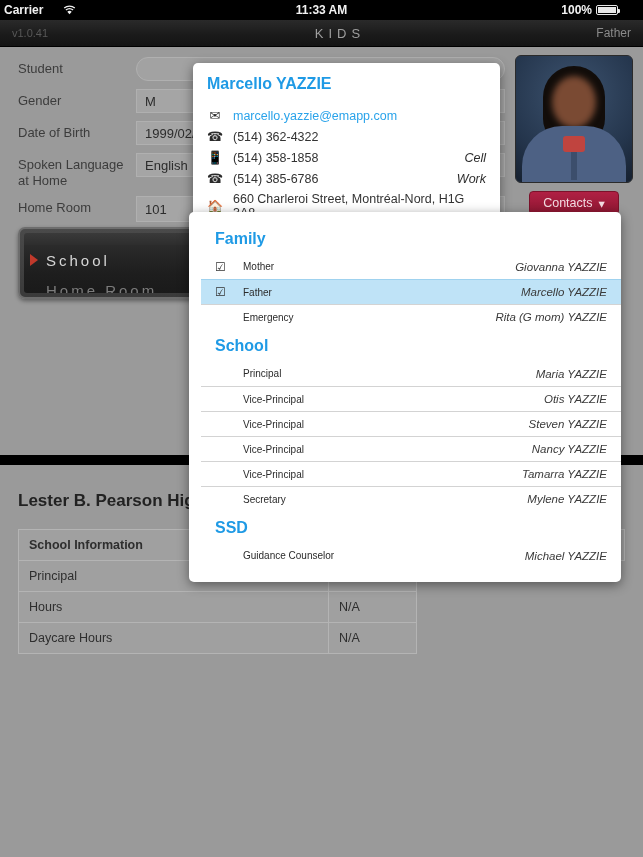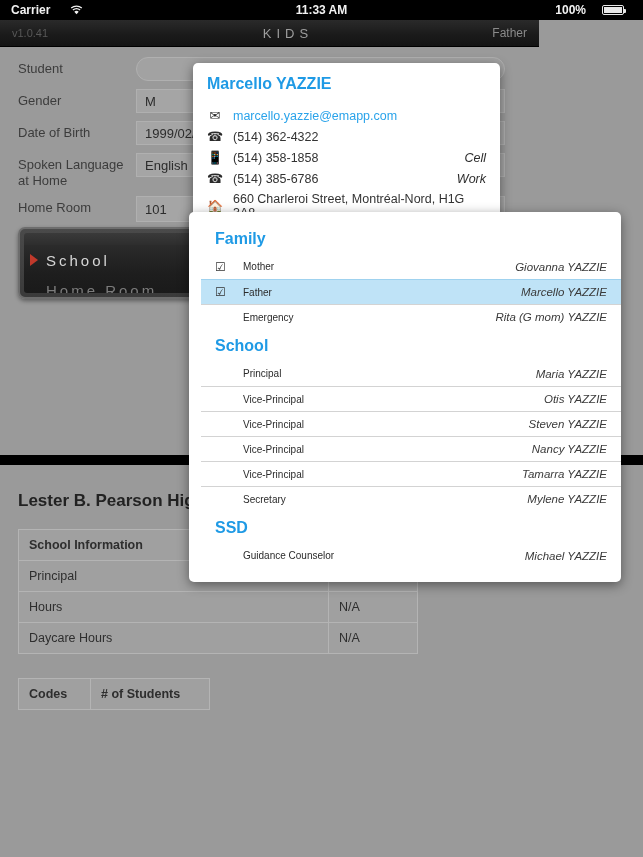--- a/index.html
+++ b/index.html
@@ -10,38 +10,38 @@
     overflow: hidden;
   }
   #app { position: relative; width: 643px; height: 857px; }
 
   
   .statusbar {
     position: absolute; left: 0; top: 0; width: 643px; height: 20px;
     background: #000; color: #f2f2f2;
     display: flex; align-items: center; font-size: 12px; font-weight: bold;
   }
-  .sb-left { display: flex; align-items: center; gap: 20px; padding-left: 11px; }
+  .sb-left { display: flex; align-items: center; gap: 20px; padding-left: 4px; }
   .sb-center { position: absolute; left: 0; right: 0; text-align: center; font-size: 12px; }
-  .sb-right { position: absolute; right: 19px; display: flex; align-items: center; gap: 16px; }
+  .sb-right { position: absolute; right: 25px; display: flex; align-items: center; gap: 4px; }
   .wifi { position: relative; width: 13px; height: 10px; }
   .wifi svg { display: block; }
   .battery {
     width: 22px; height: 10px; border: 1px solid #e8e8e8; border-radius: 2px;
     position: relative; padding: 1px;
   }
   .battery::after {
     content: ""; position: absolute; right: -3px; top: 3px;
     width: 2px; height: 4px; background: #e8e8e8; border-radius: 0 1px 1px 0;
   }
   .battery i { display: block; height: 100%; background: #e8e8e8; width: 100%; }
 
   
   .navbar {
-    position: absolute; left: 0; top: 20px; width: 539px; height: 27px;
+    position: absolute; left: 0; top: 20px; width: 643px; height: 27px;
     background: linear-gradient(#2a2a2a, #1b1b1b 55%, #141414);
     border-bottom: 1px solid #000;
     display: flex; align-items: center; justify-content: space-between;
     padding: 0 12px;
   }
   .navbar .ver { color: #585858; font-size: 11px; }
   .navbar .logout { color: #8b8b8b; font-size: 12px; }
   .kids-logo {
     position: absolute; left: 0; right: 0; text-align: center;
     color: #9e9e9e; font-size: 13px; letter-spacing: 5px;
@@ -144,21 +144,21 @@
 
   
   .lower {
     position: absolute; left: 0; top: 465px; width: 643px; height: 392px;
     background: #9a9a9a;
   }
   .school-title {
     padding: 22px 18px 0 18px; font-size: 17px; font-weight: bold; color: #222;
     line-height: 28px; width: 430px;
   }
-  .tables { display: flex; gap: 24px; padding: 14px 18px 0 18px; align-items: flex-start; flex-direction: column; }
+  .tables { display: flex; gap: 16px; padding: 14px 18px 0 18px; align-items: flex-start; }
   table { border-collapse: collapse; background: #a0a0a0; }
   .t-left { width: 400px; }
   .t-right { width: 192px; }
   th, td {
     border: 1px solid #b4b4b4; font-size: 12.5px; color: #2e2e2e;
     padding: 8px 10px; text-align: left; font-weight: normal;
   }
   th { font-weight: bold; font-size: 12.5px; }
   .t-left td.k { width: 310px; }
   .t-right th.c1 { width: 72px; }
@@ -260,20 +260,34 @@
           <span class="caret-red"></span>
           <span>School</span>
         </div>
         <div class="picker-row next">
           <span style="width:8px"></span>
           <span>Home Room</span>
         </div>
       </div>
     </div>
 
+    <div class="photo-wrap">
+      <div class="photo">
+        <span class="bg"></span>
+        <span class="hair"></span>
+        <span class="face"></span>
+        <span class="shirt"></span>
+        <span class="collar"></span>
+        <span class="placket"></span>
+      </div>
+      <div class="contacts-btn">
+        <span>Contacts</span>
+        <span>▾</span>
+      </div>
+    </div>
   </div>
 
   <div class="black-band"></div>
 
   <div class="lower">
     <div class="school-title">Lester B. Pearson High School - 106</div>
     <div class="tables">
       <table class="t-left">
         <tbody>
             <tr>

